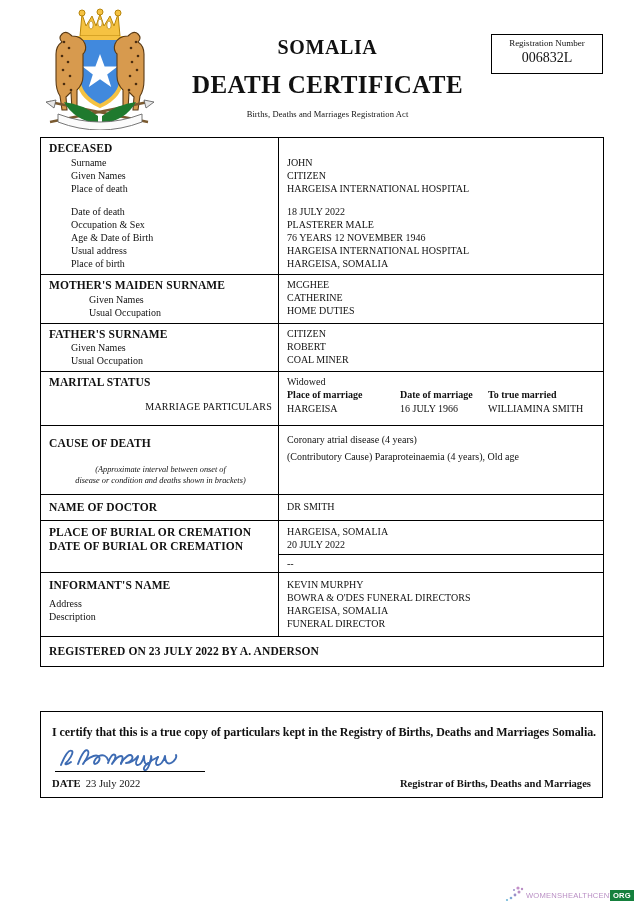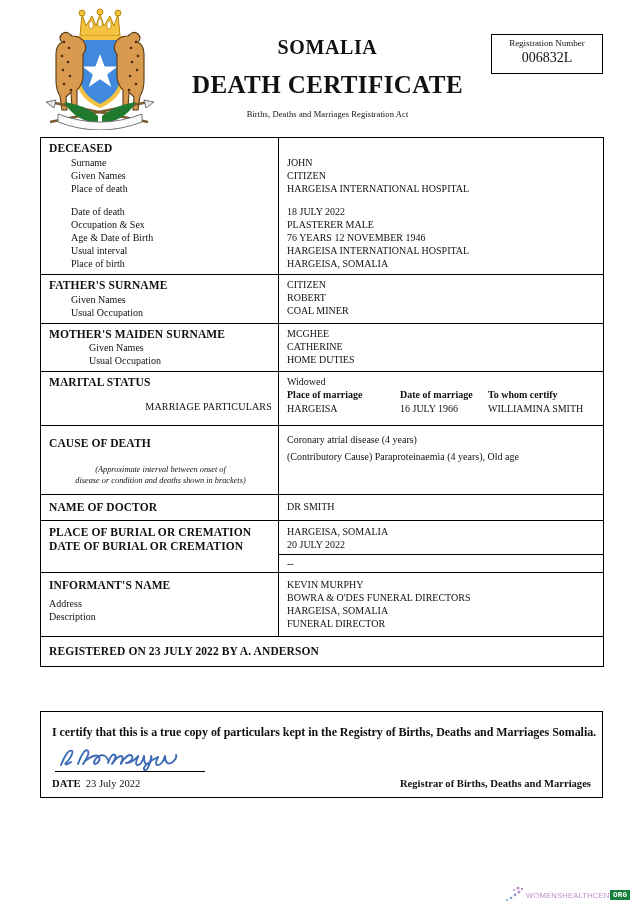--- a/index.html
+++ b/index.html
@@ -205,21 +205,21 @@
     letter-spacing: 0.2px;
     color: #b98ec4;
     white-space: nowrap;
   }
   .wm-org {
     position: absolute;
     left: 105px;
     top: 6px;
     background: #15803d;
     color: #ffffff;
-    font-family: Liberation Mono, monospace;
+    font-family: Liberation Sans, sans-serif;
     font-size: 7.6px;
     font-weight: bold;
     padding: 1px 3px;
     letter-spacing: 0.2px;
   }
   .wm-dots { position: absolute; left: 0; top: 0; width: 24px; height: 20px; }
 </style>
 </head>
 <body>
 
@@ -302,21 +302,21 @@
     <td>
       <div class="lpad">
         <div class="sec-title">DECEASED</div>
         <div class="sub">Surname</div>
         <div class="sub">Given Names</div>
         <div class="sub">Place of death</div>
         <div class="val-gap"></div>
         <div class="sub">Date of death</div>
         <div class="sub">Occupation &amp; Sex</div>
         <div class="sub">Age &amp; Date of Birth</div>
-        <div class="sub">Usual interval</div>
+        <div class="sub">Usual address</div>
         <div class="sub">Place of birth</div>
       </div>
     </td>
     <td>
       <div class="rpad">
         <div class="val" style="height:15px;"></div>
         <div class="val">JOHN</div>
         <div class="val">CITIZEN</div>
         <div class="val">HARGEISA INTERNATIONAL HOSPITAL</div>
         <div class="val-gap"></div>
@@ -325,66 +325,66 @@
         <div class="val">76 YEARS   12 NOVEMBER 1946</div>
         <div class="val">HARGEISA INTERNATIONAL HOSPITAL</div>
         <div class="val">HARGEISA, SOMALIA</div>
       </div>
     </td>
   </tr>
 
   <tr>
     <td>
       <div class="lpad">
+        <div class="sec-title">MOTHER'S MAIDEN SURNAME</div>
+        <div class="sub-2">Given Names</div>
+        <div class="sub-2">Usual Occupation</div>
+      </div>
+    </td>
+    <td>
+      <div class="rpad">
+        <div class="val">MCGHEE</div>
+        <div class="val">CATHERINE</div>
+        <div class="val">HOME DUTIES</div>
+      </div>
+    </td>
+  </tr>
+
+  <tr>
+    <td>
+      <div class="lpad">
         <div class="sec-title">FATHER'S SURNAME</div>
         <div class="sub">Given Names</div>
         <div class="sub">Usual Occupation</div>
       </div>
     </td>
     <td>
       <div class="rpad">
         <div class="val">CITIZEN</div>
         <div class="val">ROBERT</div>
         <div class="val">COAL MINER</div>
-      </div>
-    </td>
-  </tr>
-
-  <tr>
-    <td>
-      <div class="lpad">
-        <div class="sec-title">MOTHER'S MAIDEN SURNAME</div>
-        <div class="sub-2">Given Names</div>
-        <div class="sub-2">Usual Occupation</div>
-      </div>
-    </td>
-    <td>
-      <div class="rpad">
-        <div class="val">MCGHEE</div>
-        <div class="val">CATHERINE</div>
-        <div class="val">HOME DUTIES</div>
       </div>
     </td>
   </tr>
 
   <tr>
     <td>
       <div class="lpad" style="padding-bottom:10px;">
         <div class="sec-title">MARITAL STATUS</div>
         <div style="height:11px;"></div>
         <div class="center-label">MARRIAGE PARTICULARS</div>
       </div>
     </td>
     <td>
       <div class="rpad" style="padding-bottom:10px;">
         <div class="val">Widowed</div>
         <div class="mar-grid">
           <div class="mar-col-1 mar-head">Place of marriage</div>
           <div class="mar-col-2 mar-head">Date of marriage</div>
-          <div class="mar-col-3 mar-head">To whom certify</div>
+          <div class="mar-col-3 mar-head">To true married</div>
         </div>
         <div class="mar-grid">
           <div class="mar-col-1">HARGEISA</div>
           <div class="mar-col-2">16 JULY 1966</div>
           <div class="mar-col-3">WILLIAMINA SMITH</div>
         </div>
       </div>
     </td>
   </tr>
 

